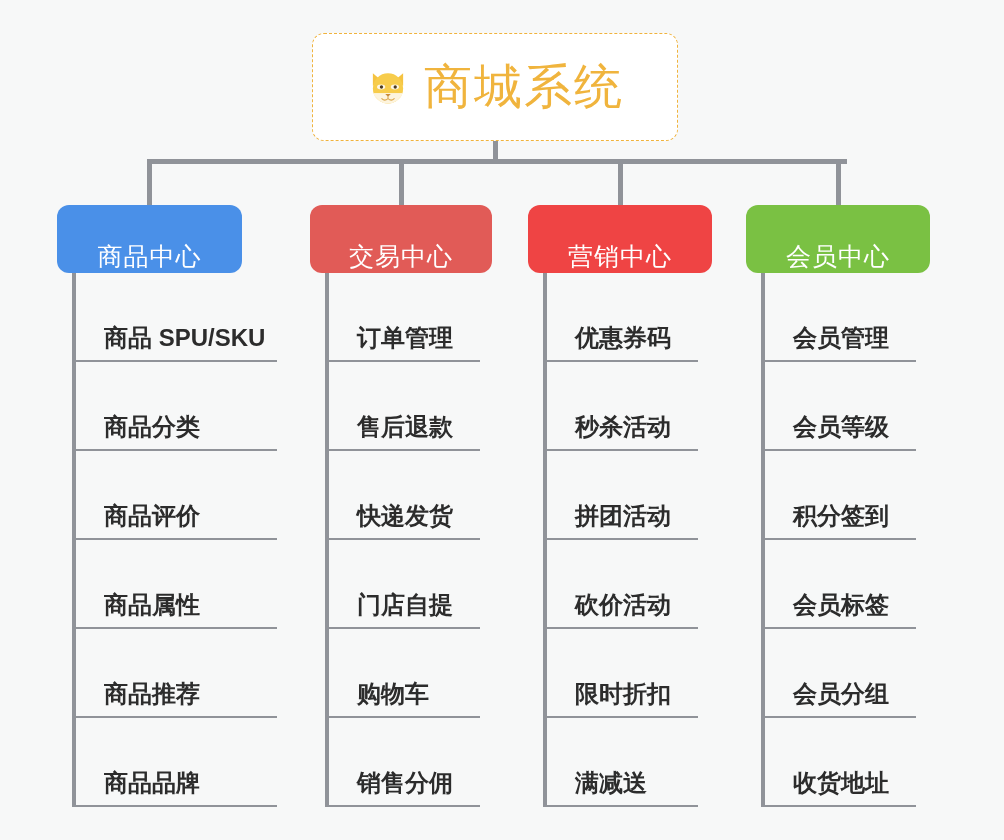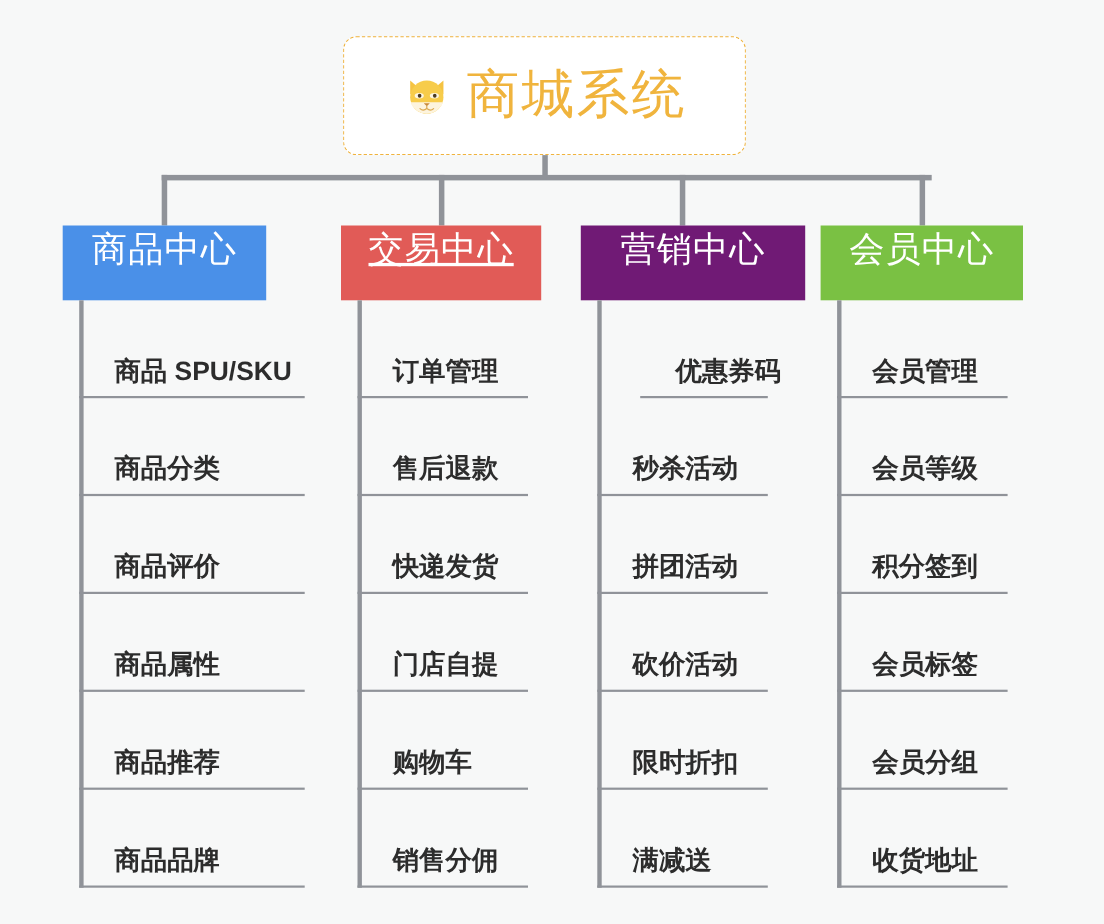--- a/index.html
+++ b/index.html
@@ -69,26 +69,26 @@
     top: 159px;
     width: 5px;
     height: 46px;
   }
 
   
   .cat-box {
     position: absolute;
     top: 205px;
     height: 68px;
-    border-radius: 0;
+    border-radius: 12px;
     display: flex;
-    align-items: flex-start;
+    align-items: flex-end;
     justify-content: center;
     color: #ffffff;
-    font-size: 32px;
+    font-size: 25px;
     letter-spacing: 1px;
     white-space: nowrap;
   }
 
   
   .column {
     position: absolute;
     top: 273px;
   }
   .spine {
@@ -142,24 +142,24 @@
   <div class="conn conn-stem" style="background: rgb(144, 147, 153);"></div>
   <div class="conn conn-bus" style="background: rgb(144, 147, 153);"></div>
   <div class="conn conn-drop" id="drop-0" style="background: rgb(144, 147, 153); left: 147px;"></div>
   <div class="conn conn-drop" id="drop-1" style="background: rgb(144, 147, 153); left: 398.5px;"></div>
   <div class="conn conn-drop" id="drop-2" style="background: rgb(144, 147, 153); left: 617.5px;"></div>
   <div class="conn conn-drop" id="drop-3" style="background: rgb(144, 147, 153); left: 835.5px;"></div>
 
   <div class="cat-box" id="cat-0" style="left: 57px; width: 185px; background: rgb(74, 144, 232);">
     <span>商品中心</span>
   </div>
-  <div class="cat-box" id="cat-1" style="left: 310px; width: 182px; background: rgb(225, 91, 87); text-decoration: underline;">
+  <div class="cat-box" id="cat-1" style="left: 310px; width: 182px; background: rgb(225, 91, 87);">
     <span>交易中心</span>
   </div>
-  <div class="cat-box" id="cat-2" style="left: 528px; width: 204px; background: #701a75;">
+  <div class="cat-box" id="cat-2" style="left: 528px; width: 184px; background: #ef4444;">
     <span>营销中心</span>
   </div>
   <div class="cat-box" id="cat-3" style="left: 746px; width: 184px; background: rgb(122, 193, 67);">
     <span>会员中心</span>
   </div>
 
   <div class="column" id="col-0" style="left: 72px; width: 205px;">
     <div class="spine" style="background: rgb(144, 147, 153); height: 534px;"></div>
     <div class="leaf" style="border-bottom-color: rgb(144, 147, 153);">
         <span class="leaf-label">商品 SPU/SKU</span>
@@ -198,21 +198,21 @@
     <div class="leaf" style="border-bottom-color: rgb(144, 147, 153);">
         <span class="leaf-label">购物车</span>
       </div>
     <div class="leaf" style="border-bottom-color: rgb(144, 147, 153);">
         <span class="leaf-label">销售分佣</span>
       </div>
   </div>
 
   <div class="column" id="col-2" style="left: 543px; width: 155px;">
     <div class="spine" style="background: rgb(144, 147, 153); height: 534px;"></div>
-    <div class="leaf" style="border-bottom-color: rgb(144, 147, 153); margin-left: 39px;">
+    <div class="leaf" style="border-bottom-color: rgb(144, 147, 153);">
         <span class="leaf-label">优惠券码</span>
       </div>
     <div class="leaf" style="border-bottom-color: rgb(144, 147, 153);">
         <span class="leaf-label">秒杀活动</span>
       </div>
     <div class="leaf" style="border-bottom-color: rgb(144, 147, 153);">
         <span class="leaf-label">拼团活动</span>
       </div>
     <div class="leaf" style="border-bottom-color: rgb(144, 147, 153);">
         <span class="leaf-label">砍价活动</span>

